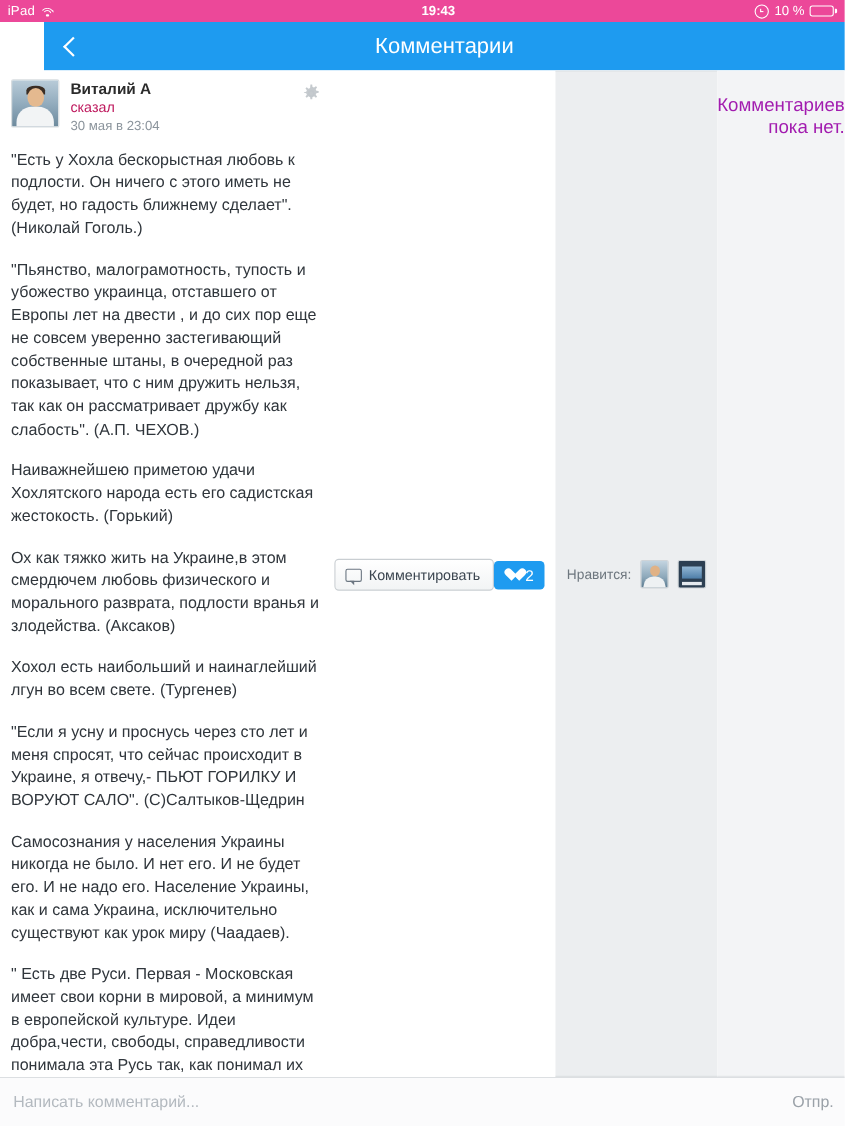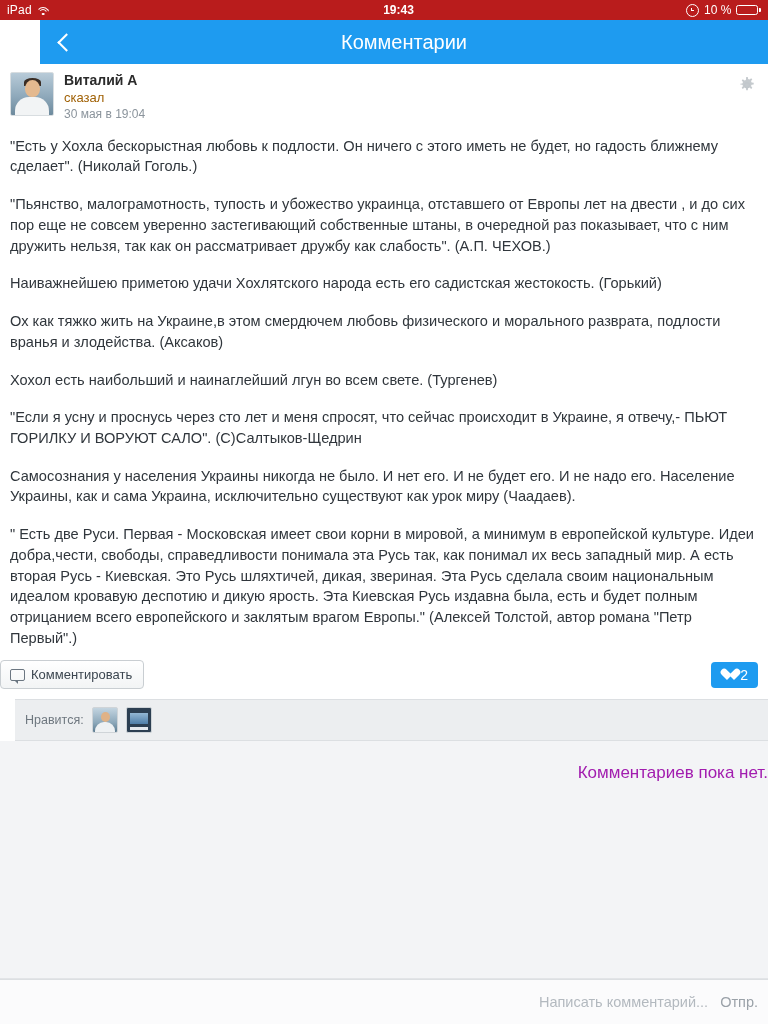--- a/index.html
+++ b/index.html
@@ -19,21 +19,21 @@
     width: 768px;
     height: 1024px;
     display: flex;
     flex-direction: column;
     background: #ffffff;
   }
 
   
   .status-bar {
     height: 20px;
-    background: #b91c1c;
+    background: #ec4899;
     color: #ffffff;
     font-size: 12px;
     display: flex;
     align-items: center;
     padding: 0 7px;
     flex: 0 0 auto;
     position: relative;
   }
   .status-left {
     display: flex;
@@ -161,21 +161,20 @@
     pointer-events: none;
   }
 
   
   .content {
     flex: 1 1 auto;
     overflow: hidden;
     background: #ffffff;
     position: relative;
     display: flex;
-    flex-direction: column;
   }
   .post {
     padding: 8px 10px 0 10px;
   }
   .post-head {
     display: flex;
     align-items: flex-start;
     position: relative;
   }
   .avatar {
@@ -213,21 +212,21 @@
     margin-left: 10px;
     line-height: 1.25;
   }
   .author {
     font-size: 14px;
     font-weight: bold;
     color: #2b2b2b;
   }
   .said {
     font-size: 13px;
-    color: #a16207;
+    color: #be185d;
   }
   .date {
     font-size: 12px;
     color: #8b949c;
     margin-top: 1px;
   }
   .gear-btn {
     position: absolute;
     right: 2px;
     top: 4px;
@@ -311,21 +310,20 @@
 
   
   .likes-strip {
     display: flex;
     align-items: center;
     gap: 8px;
     background: #eceef0;
     border-top: 1px solid #dcdfe2;
     border-bottom: 1px solid #dcdfe2;
     padding: 7px 10px;
-    margin-left: 15px;
   }
   .likes-label {
     font-size: 12.5px;
     color: #6e777f;
   }
   .thumb {
     width: 26px; height: 26px;
     border-radius: 2px;
     overflow: hidden;
     position: relative;
@@ -390,21 +388,20 @@
     padding: 0 10px;
   }
   .compose-input {
     flex: 1 1 auto;
     border: none;
     outline: none;
     background: transparent;
     font-size: 14.5px;
     font-family: "Liberation Sans", sans-serif;
     color: #2d3338;
-    text-align: right;
   }
   .compose-input::placeholder { color: #b3b9bf; }
   .send-btn {
     font-size: 14.5px;
     color: #9aa1a8;
     padding-left: 10px;
     cursor: pointer;
   }
 </style>
 </head>
@@ -444,21 +441,21 @@
     <div class="post">
       <div class="post-head">
         <div class="avatar">
           <div class="hair"></div>
           <div class="face"></div>
           <div class="body"></div>
         </div>
         <div class="post-meta">
           <div class="author">Виталий А</div>
           <div class="said">сказал</div>
-          <div class="date">30 мая в 19:04</div>
+          <div class="date">30 мая в 23:04</div>
         </div>
         <div class="gear-btn">
           <svg width="18" height="18" viewBox="0 0 18 18" aria-hidden="true">
             <g fill="#c2c7cb">
               <path d="M9 5.9A3.1 3.1 0 1 0 9 12.1A3.1 3.1 0 1 0 9 5.9 M9 7.4A1.6 1.6 0 1 1 9 10.6A1.6 1.6 0 1 1 9 7.4"></path>
               <path d="M8.2 0.9h1.6l.3 2.1 1.4.6 1.7-1.3 1.1 1.1-1.3 1.7.6 1.4 2.1.3v1.6l-2.1.3-.6 1.4 1.3 1.7-1.1 1.1-1.7-1.3-1.4.6-.3 2.1H8.2l-.3-2.1-1.4-.6-1.7 1.3-1.1-1.1 1.3-1.7-.6-1.4-2.1-.3V7.8l2.1-.3.6-1.4L3.7 4.4l1.1-1.1 1.7 1.3 1.4-.6z" opacity="0.95"></path>
             </g>
           </svg>
         </div>
       </div>

